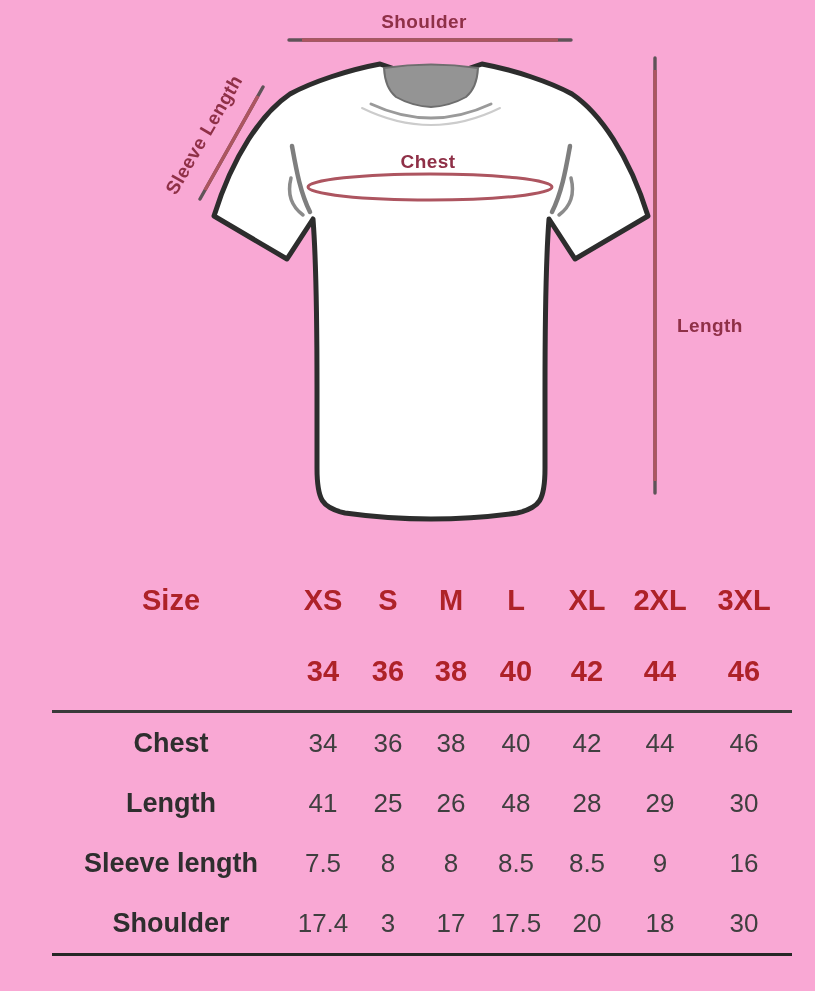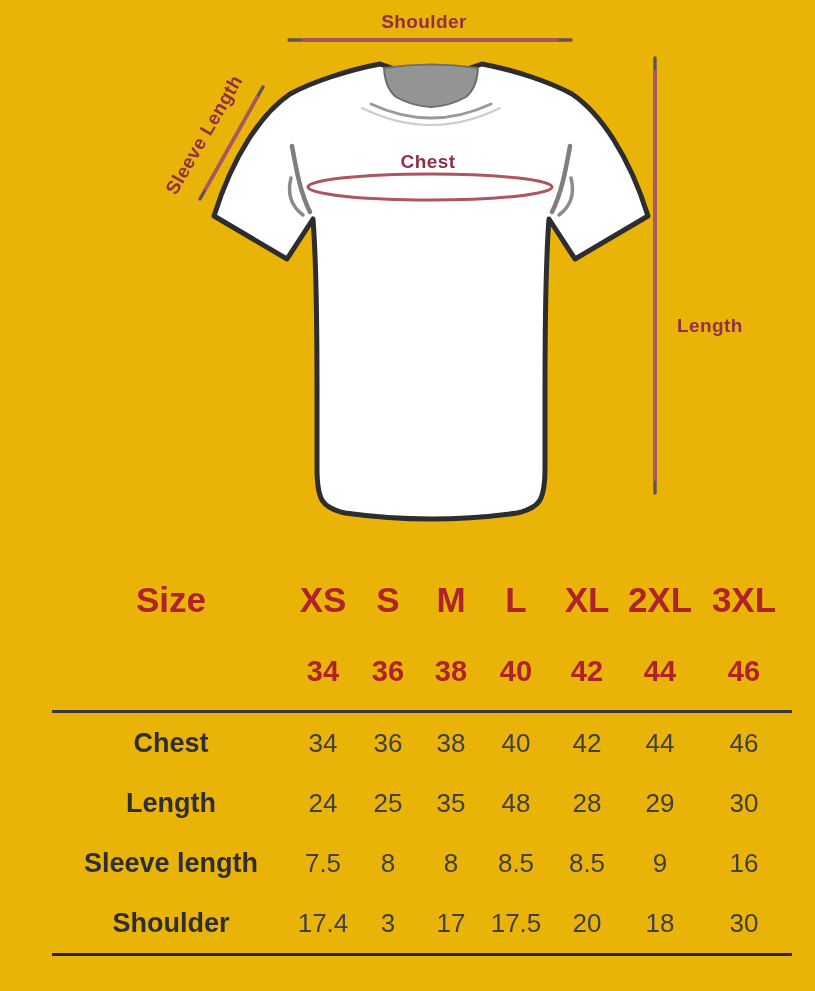--- a/index.html
+++ b/index.html
@@ -1,31 +1,31 @@
 <!DOCTYPE html>
 <html><head>
 <meta charset="utf-8">
 <style>
   html,body{margin:0;padding:0;background:#ffffff;}
   .stage{
-    position:relative;width:815px;height:991px;background:#eab308;overflow:hidden;
+    position:relative;width:815px;height:991px;background:#f9a8d4;overflow:hidden;
     font-family:"Liberation Sans", sans-serif;
   }
   .diagram-wrap{position:absolute;left:0;top:0;width:815px;height:565px;}
   svg text{font-family:"Liberation Sans", sans-serif;}
   .ann-text{font-size:19px;font-weight:bold;letter-spacing:.4px;}
 
   
   .size-table{position:absolute;left:52px;top:568px;width:740px;}
   .trow{display:grid;grid-template-columns:238px 66px 64px 62px 68px 74px 72px 96px;align-items:center;}
   .cell{text-align:center;white-space:nowrap;}
   .trow.sizes{height:64px;}
   .trow.nums{height:78px;}
   .red{color:#ae2228;font-weight:bold;font-size:29px;}
-  .trow.sizes .cell{font-size:35px;}
+  .trow.sizes .cell{font-size:29px;}
   .size-head{font-size:28px;}
   .tbody{border-top:3px solid #3a3a3a;border-bottom:3px solid #262626;}
   .tbody .trow{height:60px;}
   .tbody .cell{font-size:26px;color:#3f3f3f;}
   .tbody .cell.rlabel{font-weight:bold;color:#2e2e2e;font-size:27px;}
 </style>
 </head>
 <body>
 
 <div class="stage">
@@ -115,23 +115,23 @@
         <div class="cell">36</div>
         <div class="cell">38</div>
         <div class="cell">40</div>
         <div class="cell">42</div>
         <div class="cell">44</div>
         <div class="cell">46</div>
       </div>
 
       <div class="trow">
         <div class="cell rlabel">Length</div>
-        <div class="cell">24</div>
+        <div class="cell">41</div>
         <div class="cell">25</div>
-        <div class="cell">35</div>
+        <div class="cell">26</div>
         <div class="cell">48</div>
         <div class="cell">28</div>
         <div class="cell">29</div>
         <div class="cell">30</div>
       </div>
 
       <div class="trow">
         <div class="cell rlabel">Sleeve length</div>
         <div class="cell">7.5</div>
         <div class="cell">8</div>

